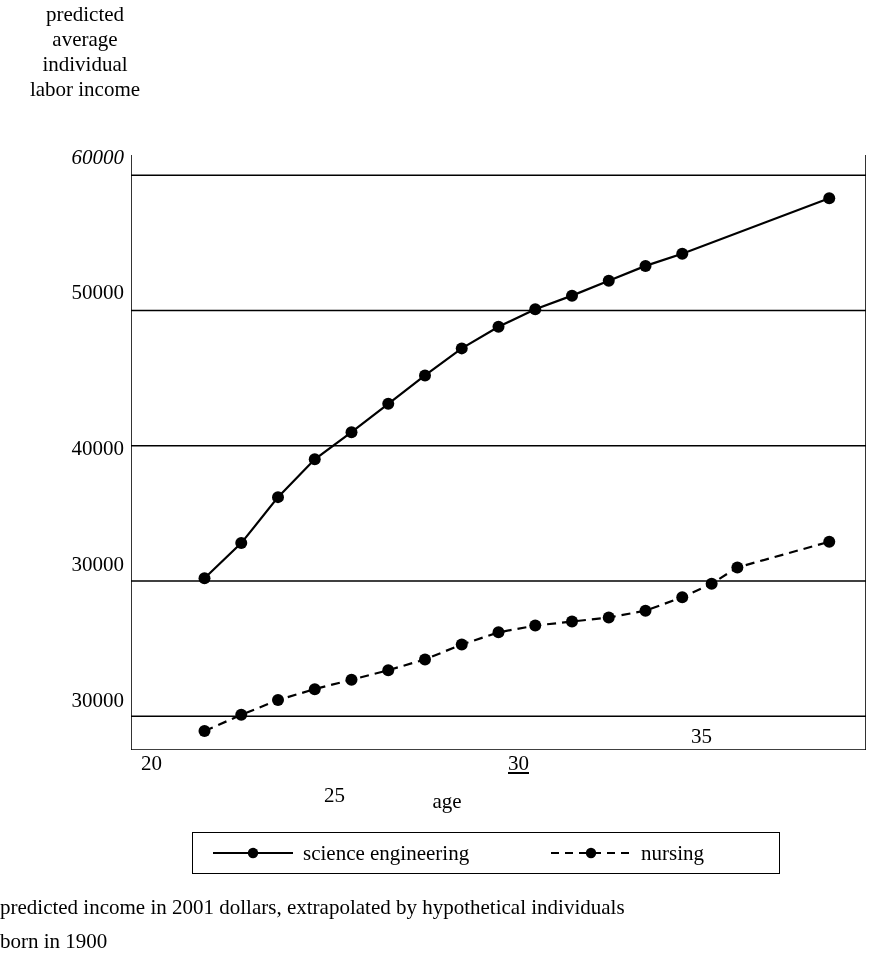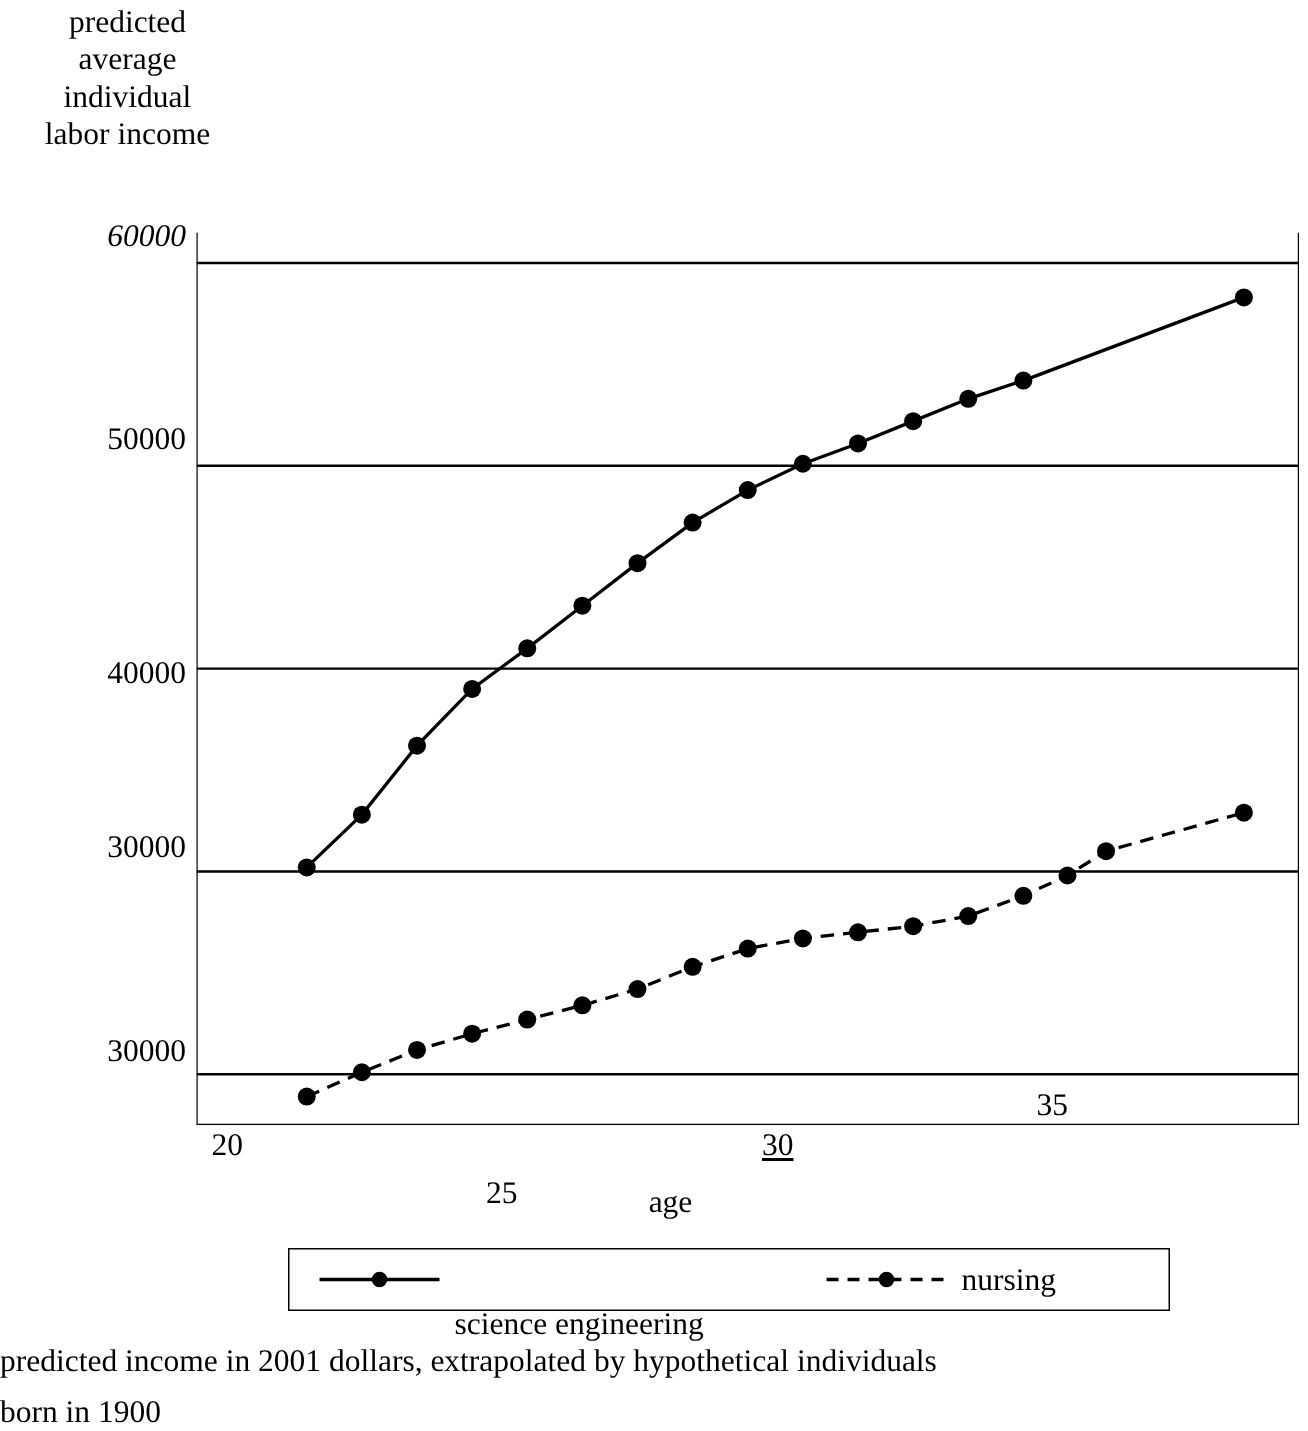--- a/index.html
+++ b/index.html
@@ -83,21 +83,21 @@
     left: 0; top: 0;
     width: 100%; height: 100%;
   }
   .legend-text {
     position: absolute;
     font-size: 21px;
     line-height: 21px;
     top: 10px;
     white-space: nowrap;
   }
-  .legend-text.se { left: 110px; margin-top: 29px; }
+  .legend-text.se { left: 110px; }
   .legend-text.nu { left: 448px; }
 
   
   .caption {
     position: absolute;
     left: 0;
     top: 890px;
     width: 872px;
     font-size: 21px;
     line-height: 34px;

